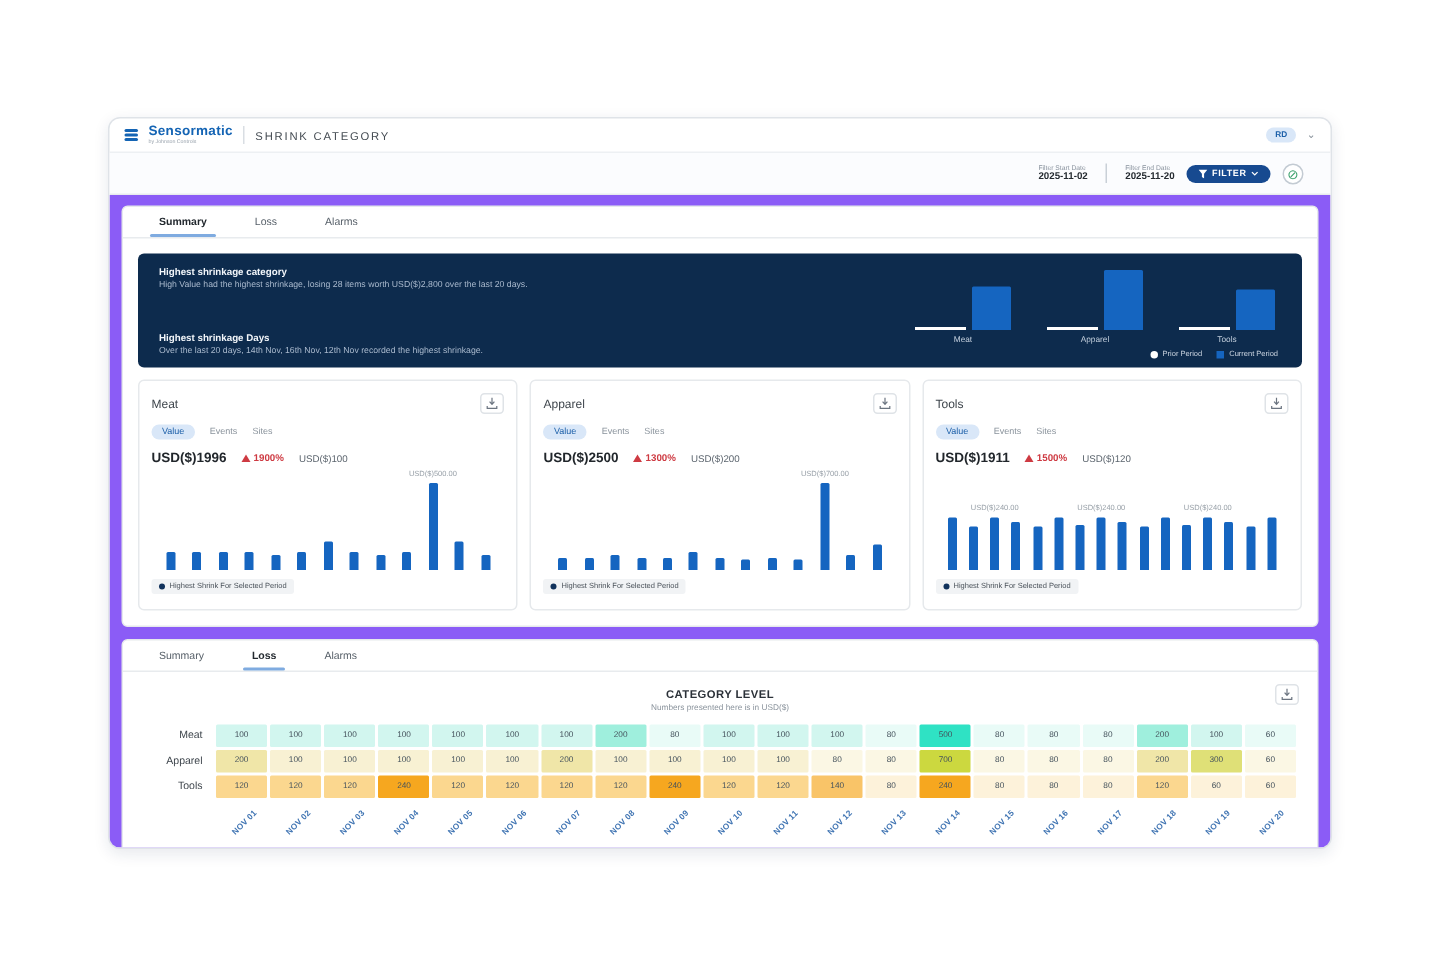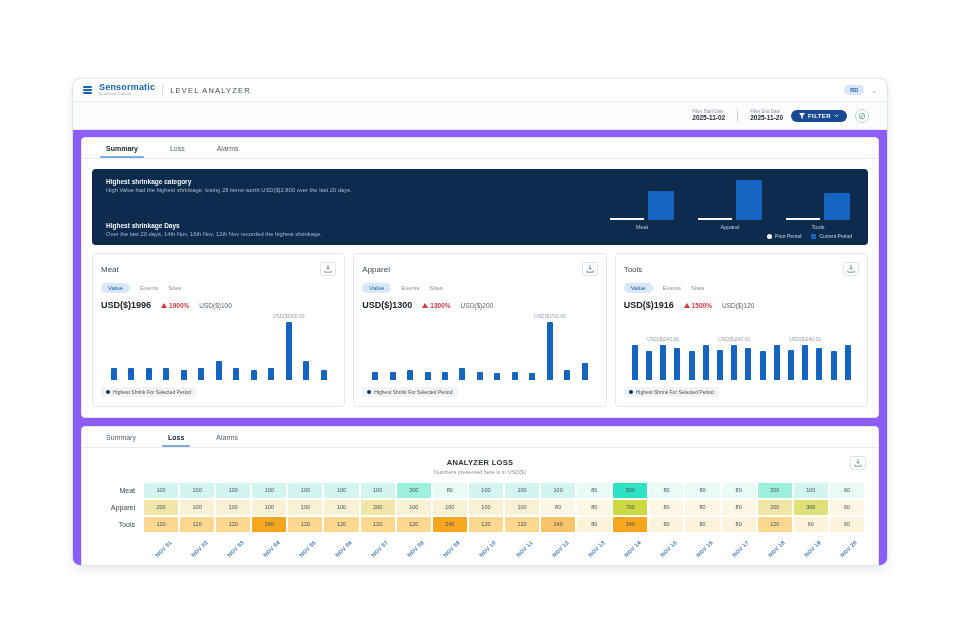--- a/index.html
+++ b/index.html
@@ -98,21 +98,21 @@
     <div class="menu-icon">
         <i></i>
         <i></i>
         <i></i>
       </div>
     <div class="brand">
       <span class="brand-name">Sensormatic</span>
       <span class="brand-tag">by Johnson Controls</span>
     </div>
     <div class="vdiv"></div>
-    <span class="app-title">LEVEL ANALYZER</span>
+    <span class="app-title">SHRINK CATEGORY</span>
     <div class="spacer"></div>
     <span class="user-pill">RD</span>
     <span class="chev">⌄</span>
   </div>
 
   <div class="pagebar">
     <div class="spacer"></div>
     <div class="fblock">
       <span class="flabel">Filter Start Date</span>
       <span class="fvalue">2025-11-02</span>
@@ -274,21 +274,21 @@
                     <path d="M1 7v2h8V7" stroke="#6b7480" stroke-width="1" fill="none"></path>
                   </svg>
               </span>
             </div>
             <div class="pills">
               <span class="pill active">Value</span>
               <span class="pill">Events</span>
               <span class="pill">Sites</span>
             </div>
             <div class="stats">
-              <span class="stat-current">USD($)1300</span>
+              <span class="stat-current">USD($)2500</span>
               <span class="stat-change">
                   <i class="tri-up"></i>
                   <span>1300%</span>
                 </span>
               <span class="stat-prior">USD($)200</span>
             </div>
             <div class="card-chart">
                 <div class="bar-wrap">
                   <div class="bar" style="height: 8px; background: rgb(21, 101, 192);"></div>
                 </div>
@@ -345,21 +345,21 @@
                     <path d="M1 7v2h8V7" stroke="#6b7480" stroke-width="1" fill="none"></path>
                   </svg>
               </span>
             </div>
             <div class="pills">
               <span class="pill active">Value</span>
               <span class="pill">Events</span>
               <span class="pill">Sites</span>
             </div>
             <div class="stats">
-              <span class="stat-current">USD($)1916</span>
+              <span class="stat-current">USD($)1911</span>
               <span class="stat-change">
                   <i class="tri-up"></i>
                   <span>1500%</span>
                 </span>
               <span class="stat-prior">USD($)120</span>
             </div>
             <div class="card-chart">
                 <div class="bar-wrap">
                   <div class="bar" style="height: 35px; background: rgb(21, 101, 192);"></div>
                 </div>
@@ -428,21 +428,21 @@
         <div class="tab active">Loss</div>
         <div class="tab">Alarms</div>
       </div>
       <div class="loss-body">
         <span class="icon-btn loss-download">
           <svg width="8" height="8" viewBox="0 0 10 10">
               <path d="M5 0v5M3 3.5 5 5.7 7 3.5" stroke="#6b7480" stroke-width="1" fill="none"></path>
               <path d="M1 7v2h8V7" stroke="#6b7480" stroke-width="1" fill="none"></path>
             </svg>
         </span>
-        <div class="loss-title">ANALYZER LOSS</div>
+        <div class="loss-title">CATEGORY LEVEL</div>
         <div class="loss-subtitle">Numbers presented here is in USD($)</div>
         <div class="heatmap" style="grid-template-columns: 46px repeat(20, 1fr);">
             <div class="hm-rowlabel">Meat</div>
             <div class="hm-cell" style="background: rgb(210, 246, 239);">100</div>
             <div class="hm-cell" style="background: rgb(210, 246, 239);">100</div>
             <div class="hm-cell" style="background: rgb(210, 246, 239);">100</div>
             <div class="hm-cell" style="background: rgb(210, 246, 239);">100</div>
             <div class="hm-cell" style="background: rgb(210, 246, 239);">100</div>
             <div class="hm-cell" style="background: rgb(210, 246, 239);">100</div>
             <div class="hm-cell" style="background: rgb(210, 246, 239);">100</div>

